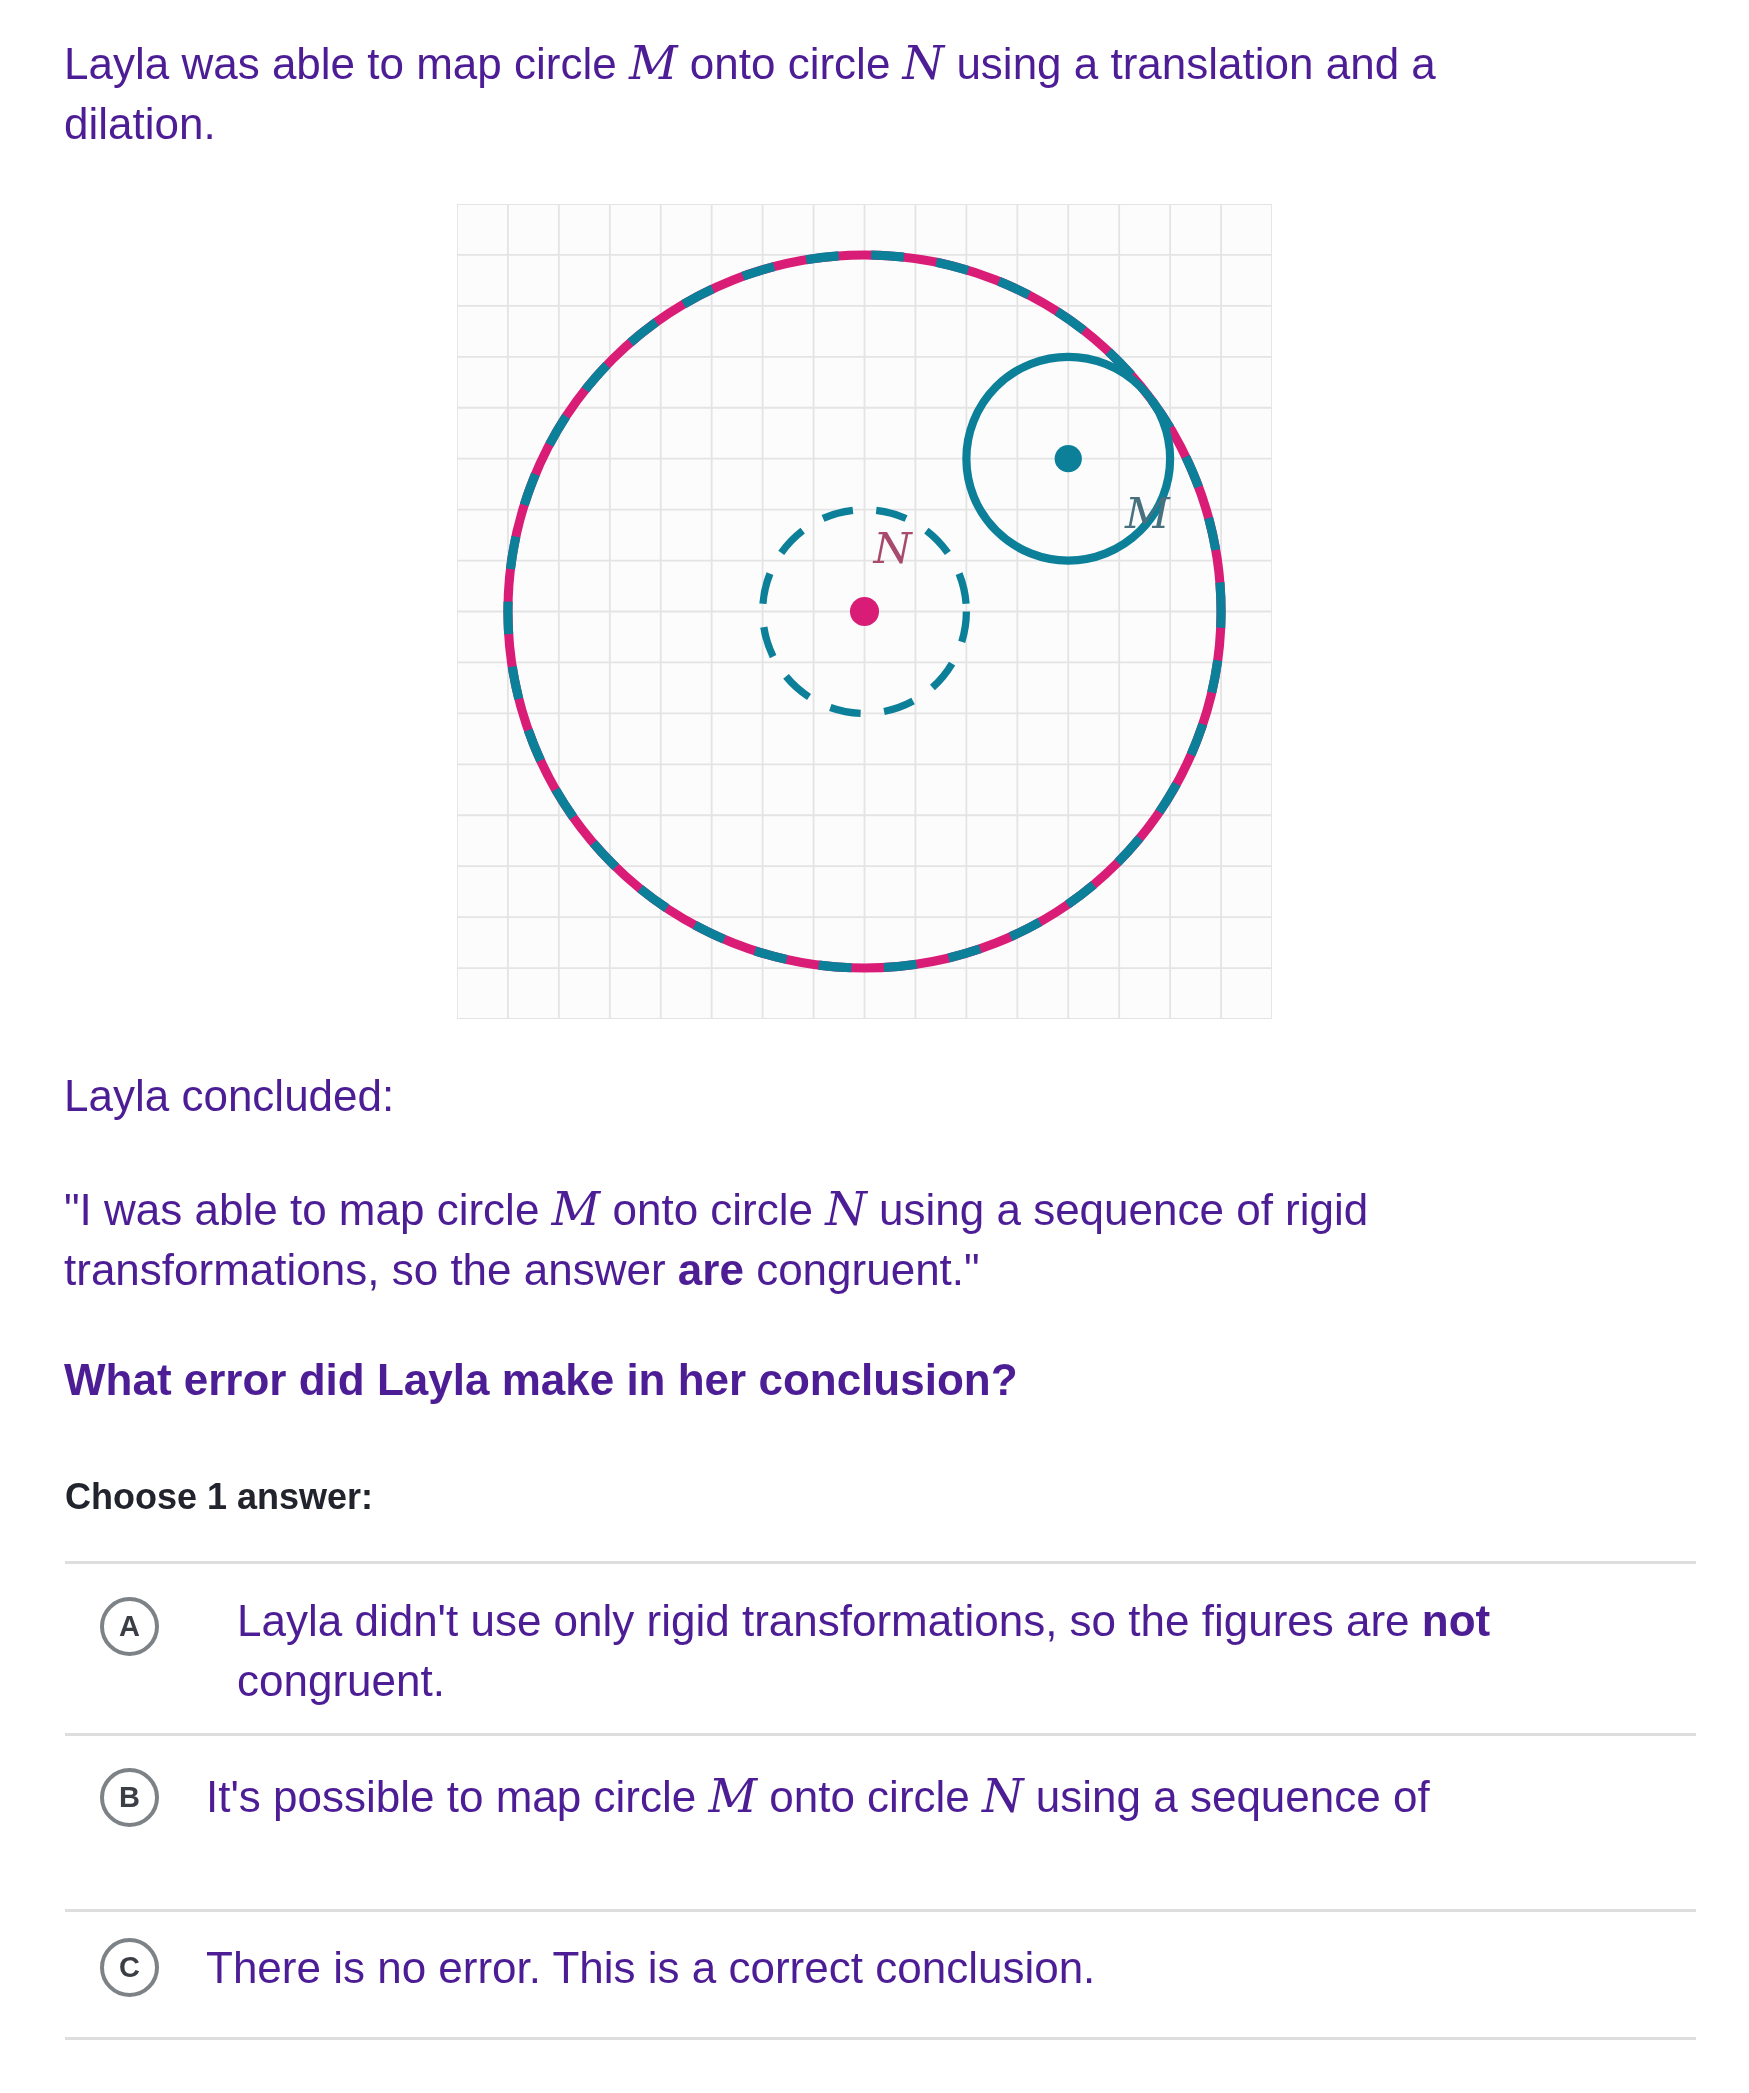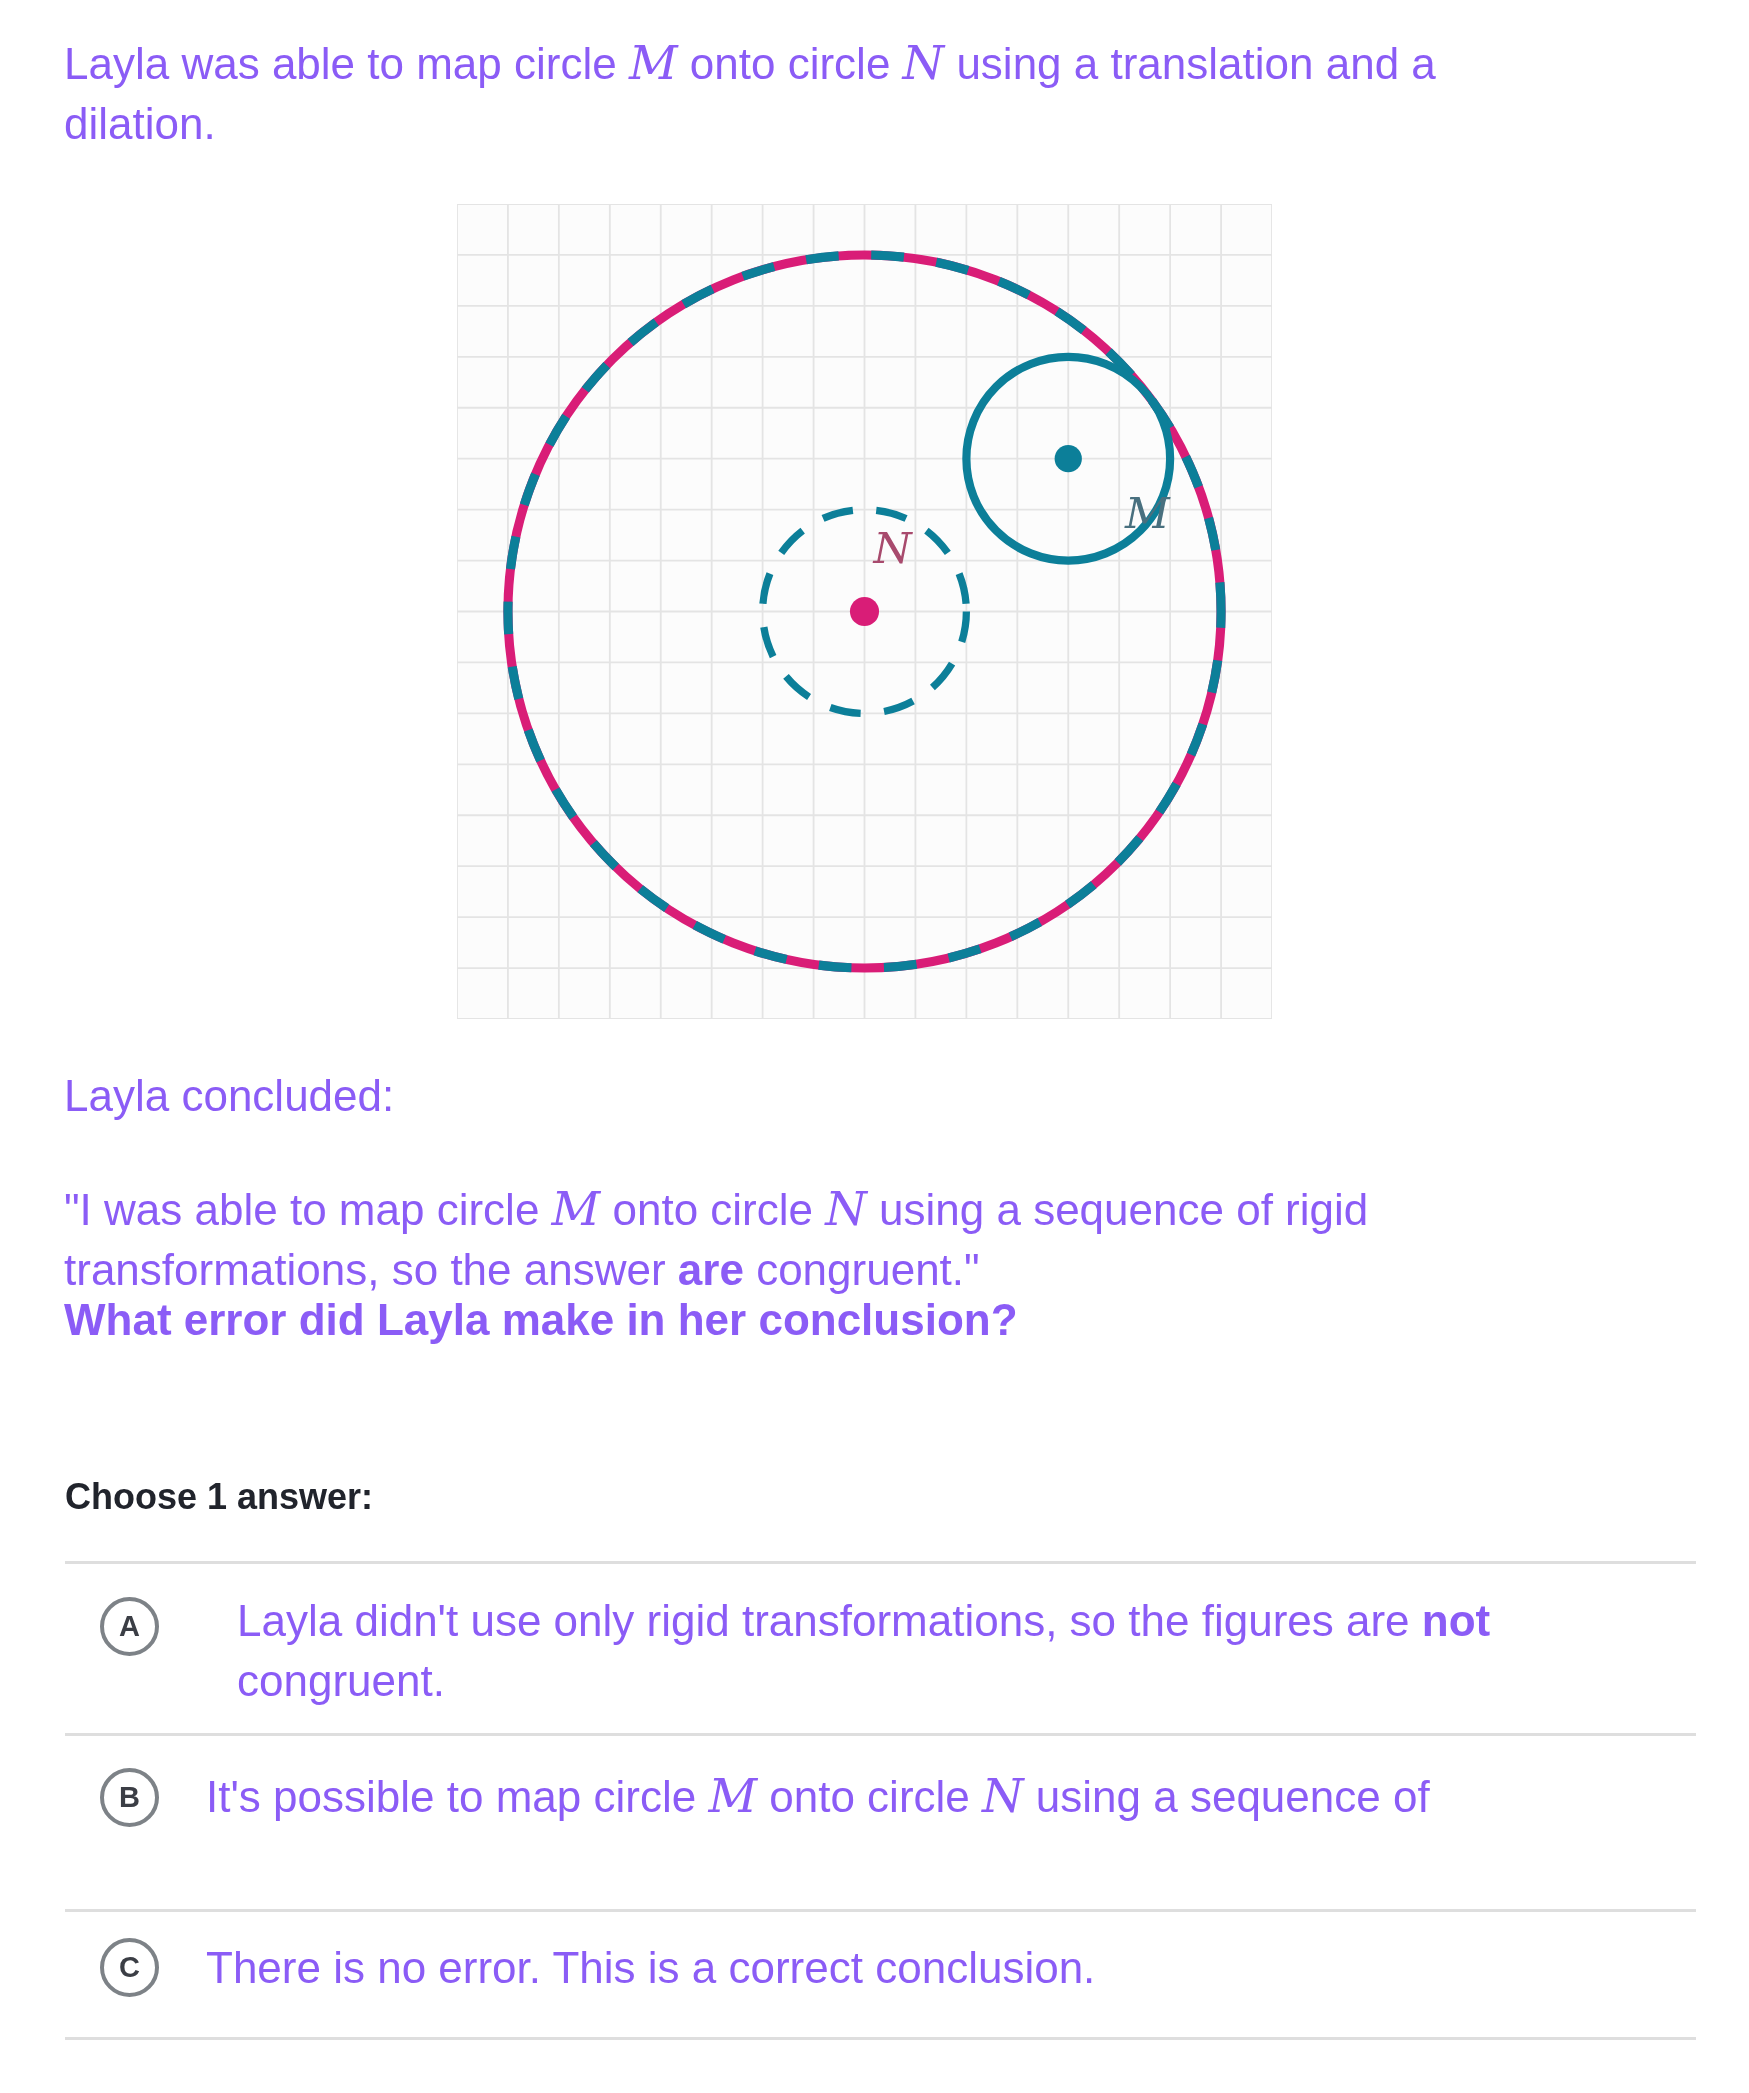--- a/index.html
+++ b/index.html
@@ -1,19 +1,19 @@
 <!DOCTYPE html>
 <html style="font-size:14.5px"><head>
 <meta charset="utf-8">
 <style>
   html,body{margin:0;padding:0;background:#ffffff;}
   #page{position:relative;width:1749px;height:2094px;background:#ffffff;overflow:hidden;
         font-family:"Liberation Sans",sans-serif;color:#21242c;}
   .abs{position:absolute;}
-  .t{font-size:44px;line-height:60px;color:#8b5cf6;}
+  .t{font-size:44px;line-height:60px;color:#4c1d95;}
   .t .math{font-family:"DejaVu Serif",serif;font-style:italic;font-size:1.08em;}
   .t .b{font-weight:700;}
   .tline{white-space:nowrap;}
   .bold{font-weight:700;}
   .choose{font-size:36px;font-weight:700;line-height:51px;text-align:center;}
   .divider{position:absolute;left:65px;width:1631px;height:2.7px;background:#dedede;}
   .radio{position:absolute;left:100px;width:51px;height:51px;border:4.5px solid #7d8287;
          border-radius:50%;display:flex;align-items:center;justify-content:center;
          font-size:29px;font-weight:700;color:#3b3e45;background:#ffffff;box-sizing:content-box;}
   .opt-text{position:absolute;left:206px;}
@@ -77,21 +77,21 @@
       </svg>
   </div>
 
   <div class="abs t" style="top:1066px;left:64px;">Layla concluded:</div>
 
   <div class="abs t" style="top:1179px;left:64px;">
       <div class="tline"><span>"I was able to map circle </span><span class="math">M</span><span> onto circle </span><span class="math">N</span><span> using a sequence of rigid</span></div>
       <div class="tline"><span>transformations, so the answer </span><span class="b">are</span><span> congruent."</span></div>
     </div>
 
-  <div class="abs t bold" style="top:1290px;left:64px;">What error did Layla make in her conclusion?</div>
+  <div class="abs t bold" style="top:1350px;left:64px;">What error did Layla make in her conclusion?</div>
 
   <div class="abs choose" style="top:1471px;left:65px;">Choose 1 answer:</div>
 
   <div class="divider" style="top:1561px;"></div>
 
   <div>
     <div class="radio" style="top:1597px;">
       <span>A</span>
     </div>
     <div class="opt-text t" style="top:1591px;margin-left:31px;">

